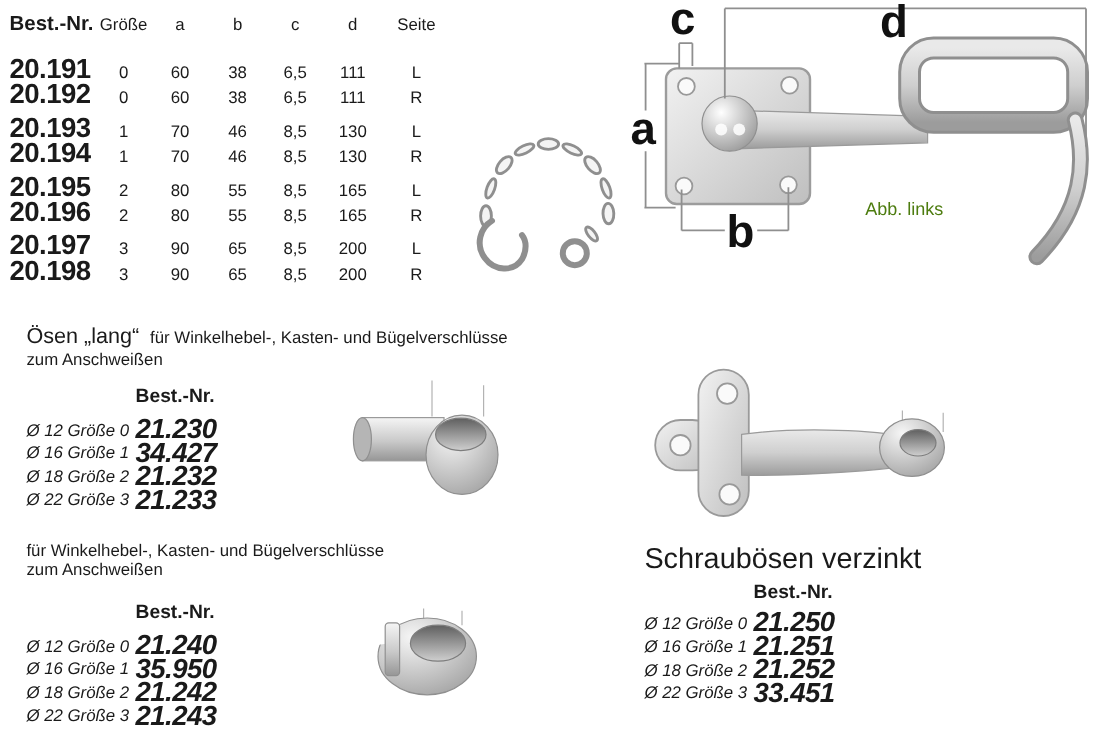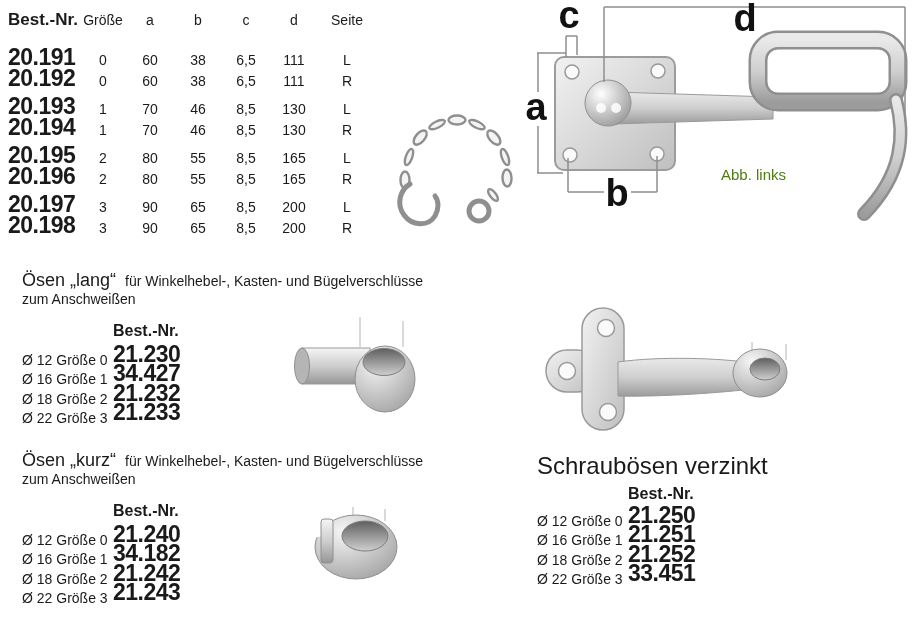--- a/index.html
+++ b/index.html
@@ -25,21 +25,21 @@
 
   
   .sec{position:absolute;}
   .sec-title{display:flex;align-items:baseline;gap:9px;white-space:nowrap;}
   .sec-title .main{font-size:18px;}
   .sec-title .main-sm{font-size:24px;}
   .sec-title .suffix{font-size:14px;}
   .sec-sub{font-size:14px;margin-top:0;}
   .sec-colhead{position:absolute;left:91px;font-size:16px;font-weight:700;white-space:nowrap;}
   .p-rows{position:absolute;left:0;}
-  .p-row{display:flex;align-items:flex-end;height:19.5px;}
+  .p-row{display:flex;align-items:center;height:19.5px;font-style:italic;}
   .p-label{width:91px;font-size:14px;white-space:nowrap;}
   .p-nr{font-size:23px;font-weight:700;letter-spacing:-0.5px;white-space:nowrap;}
 
   #sec-lang{left:22px;top:270px;}
   #sec-lang .sec-colhead{top:52px;}
   #sec-lang .p-rows{top:78px;}
   #sec-kurz{left:22px;top:450px;}
   #sec-kurz .sec-colhead{top:52px;}
   #sec-kurz .p-rows{top:78px;}
   #sec-schraub{left:537px;top:452px;}
@@ -259,33 +259,32 @@
   </defs>
   <path class="hairline" d="M 75,2 V 32 M 118,6 V 32"></path>
   <rect x="17" y="33" width="68" height="36" fill="url(#tubeG)" stroke="#9a9a9a" stroke-width="1"></rect>
   <ellipse cx="17" cy="51" rx="7.5" ry="18" fill="#b5b5b5" stroke="#8f8f8f" stroke-width="1"></ellipse>
   <ellipse cx="100" cy="64" rx="30" ry="33" fill="url(#torusG)" stroke="#8f8f8f" stroke-width="1"></ellipse>
   <ellipse cx="99" cy="47" rx="21" ry="13.5" fill="url(#holeG)" stroke="#7d7d7d" stroke-width="1"></ellipse>
 </svg>
 
 <div class="sec" id="sec-kurz">
   <div class="sec-title">
-    <span class="main">Ösen „kurz“</span>
     <span class="suffix">für Winkelhebel-, Kasten- und Bügelverschlüsse</span>
   </div>
   <div class="sec-sub">zum Anschweißen</div>
   <div class="sec-colhead">Best.-Nr.</div>
   <div class="p-rows">
       <div class="p-row">
         <span class="p-label">Ø 12 Größe 0</span>
         <span class="p-nr">21.240</span>
       </div>
       <div class="p-row">
         <span class="p-label">Ø 16 Größe 1</span>
-        <span class="p-nr">34.182</span>
+        <span class="p-nr">35.950</span>
       </div>
       <div class="p-row">
         <span class="p-label">Ø 18 Größe 2</span>
         <span class="p-nr">21.242</span>
       </div>
       <div class="p-row">
         <span class="p-label">Ø 22 Größe 3</span>
         <span class="p-nr">21.243</span>
       </div>
     </div>

